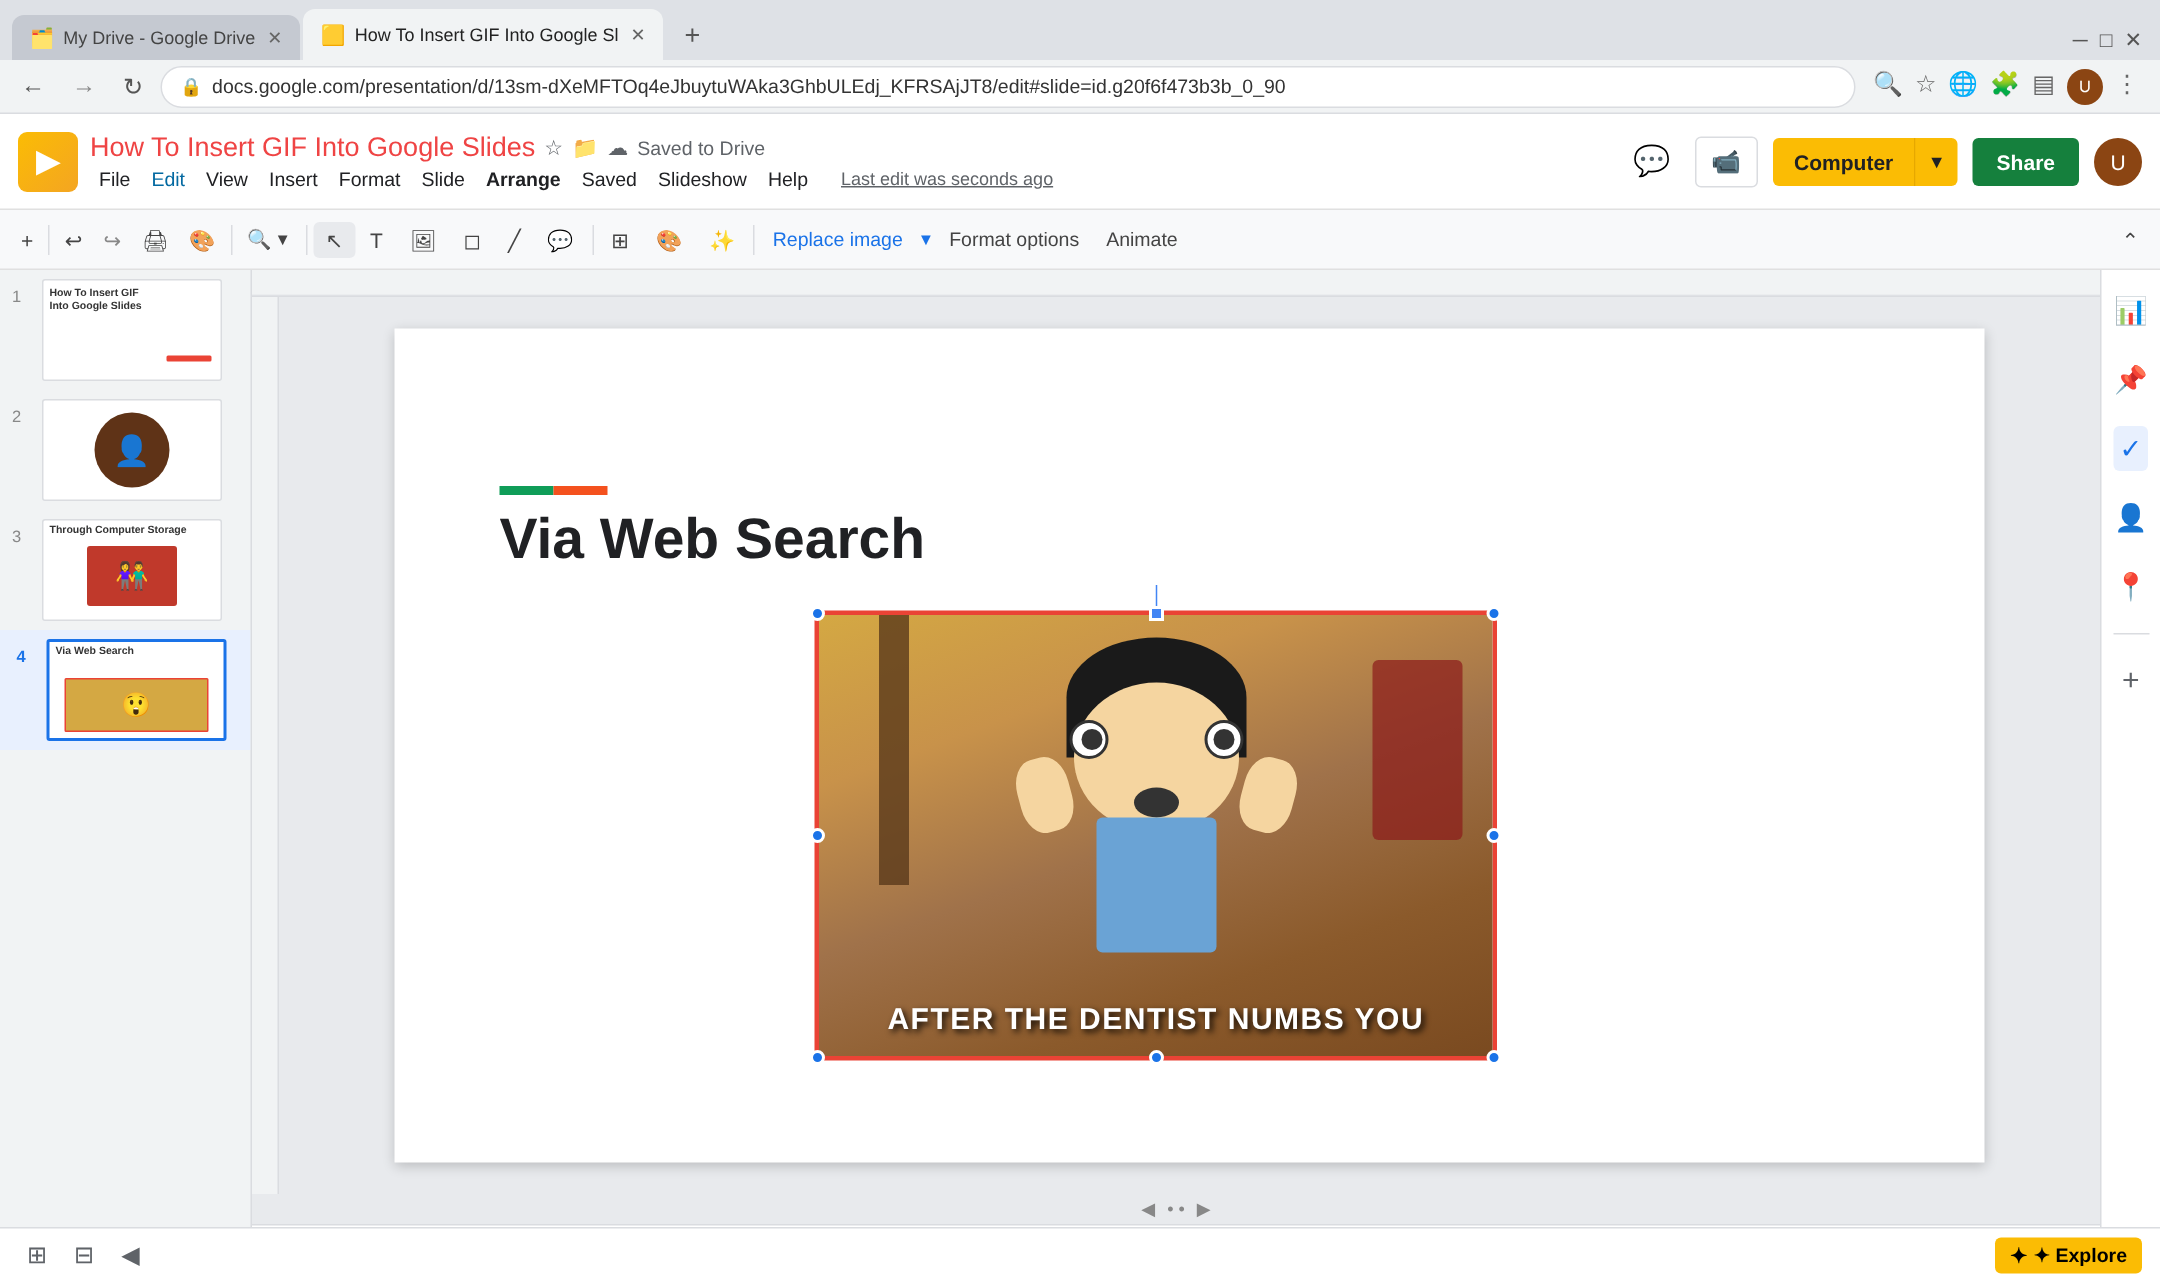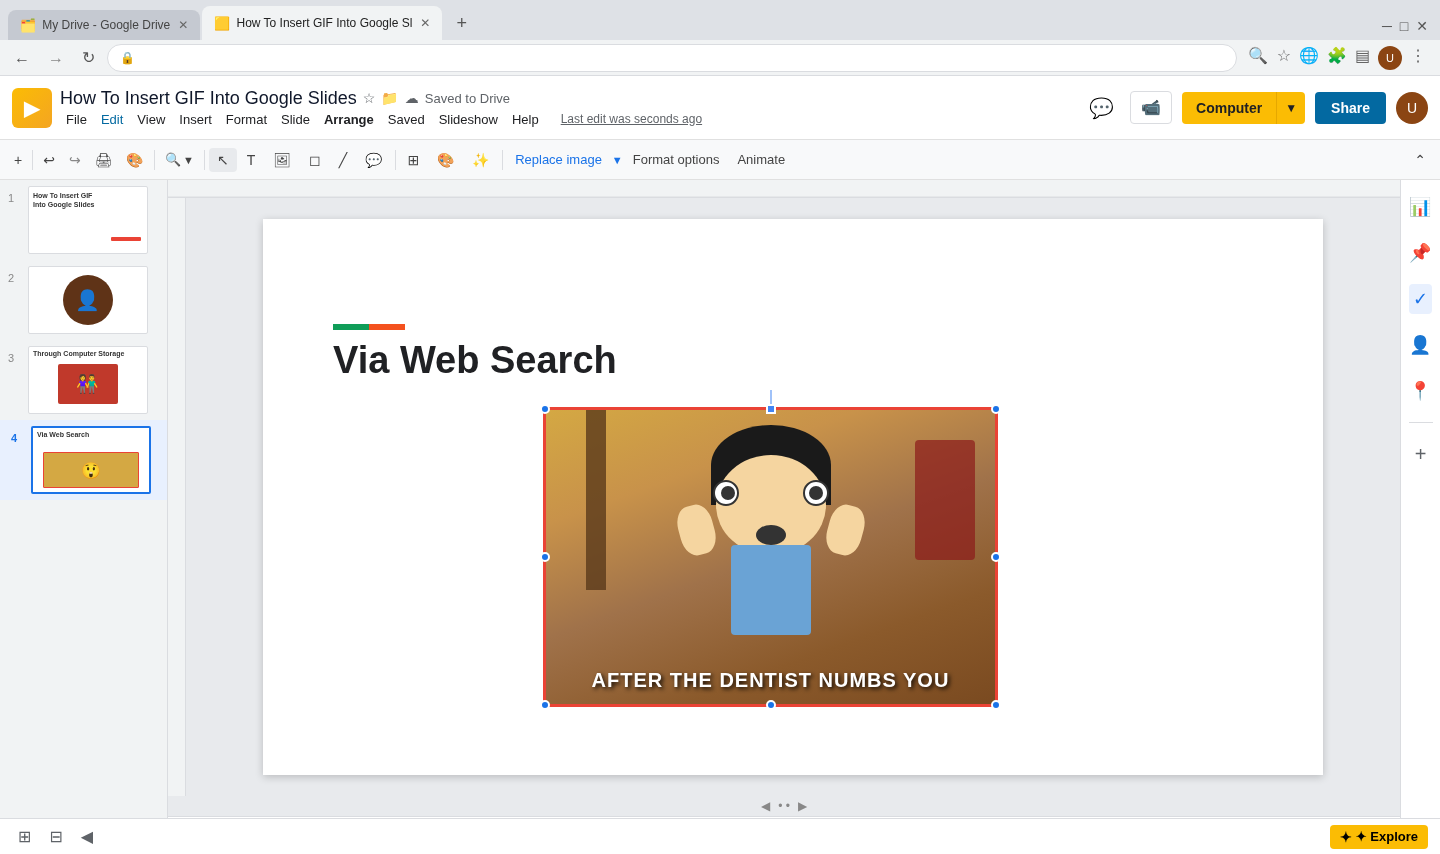--- a/index.html
+++ b/index.html
@@ -32,37 +32,38 @@
     <button style="background:none; border:none; font-size:14px; color:#555; cursor:pointer;">✕</button>
   </div>
 </div>
 
 <div style="background:#f1f3f4; height:36px; display:flex; align-items:center; padding:0 8px; gap:6px; border-bottom:1px solid #dadce0;">
   <button style="background:none; border:none; font-size:16px; color:#555; cursor:pointer; padding:4px 6px; border-radius:50%;">←</button>
   <button style="background:none; border:none; font-size:16px; color:#888; cursor:pointer; padding:4px 6px; border-radius:50%;">→</button>
   <button style="background:none; border:none; font-size:16px; color:#555; cursor:pointer; padding:4px 6px; border-radius:50%;">↻</button>
   <div style="flex:1; background:white; border:1px solid #dadce0; border-radius:20px; height:28px; display:flex; align-items:center; padding:0 12px; font-size:13px; color:#333; gap:6px;">
     <span style="font-size:12px; color:#1a73e8;">🔒</span>
+    <span>docs.google.com/presentation/d/13sm-dXeMFTOq4eJbuytuWAka3GhbULEdj_KFRSAjJT8/edit#slide=id.g20f6f473b3b_0_90</span>
   </div>
   <div style="display:flex; gap:8px; padding:0 6px;">
     <span style="font-size:16px; color:#666; cursor:pointer;">🔍</span>
     <span style="font-size:16px; color:#666; cursor:pointer;">☆</span>
     <span style="font-size:16px; color:#666; cursor:pointer;">🌐</span>
     <span style="font-size:16px; color:#666; cursor:pointer;">🧩</span>
     <span style="font-size:16px; color:#666; cursor:pointer;">▤</span>
     <span style="width:24px; height:24px; border-radius:50%; background:#8b4513; display:inline-flex; align-items:center; justify-content:center; font-size:11px; color:white; cursor:pointer;">U</span>
     <span style="font-size:16px; color:#666; cursor:pointer;">⋮</span>
   </div>
 </div>
 
 <div style="background:white; height:64px; display:flex; align-items:center; padding:0 12px; border-bottom:1px solid #e0e0e0; gap:8px;">
   <div style="width:40px; height:40px; background:linear-gradient(135deg, #fbbc04, #f4a522); border-radius:6px; display:flex; align-items:center; justify-content:center; font-size:20px; color:white; font-weight:bold;">▶</div>
   <div style="display:flex; flex-direction:column; gap:2px;">
     <div style="display:flex; align-items:center; gap:6px;">
-      <span style="font-size:18px; color:#0f172a; font-weight:500;">How To Insert GIF Into Google Slides</span>
+      <span style="font-size:18px; color:#ef4444; font-weight:500;">How To Insert GIF Into Google Slides</span>
       <span style="font-size:14px; color:#5f6368; cursor:pointer;">☆</span>
       <span style="font-size:14px; color:#5f6368; cursor:pointer;">📁</span>
       <span style="font-size:14px; color:#5f6368; cursor:pointer;">☁</span>
       <span style="font-size:13px; color:#5f6368;">Saved to Drive</span>
     </div>
     <div style="display:flex; gap:2px;">
       <span style="font-size:13px; color:#202124; padding:1px 6px; border-radius:4px; cursor:pointer;">File</span>
       <span style="font-size:13px; color:#0369a1; padding:1px 6px; border-radius:4px; cursor:pointer;">Edit</span>
       <span style="font-size:13px; color:#202124; padding:1px 6px; border-radius:4px; cursor:pointer;">View</span>
       <span style="font-size:13px; color:#202124; padding:1px 6px; border-radius:4px; cursor:pointer;">Insert</span>
@@ -77,21 +78,21 @@
   </div>
   <div style="margin-left:auto; display:flex; align-items:center; gap:10px;">
     <button style="background:none; border:none; cursor:pointer; font-size:20px; color:#5f6368; padding:6px;">💬</button>
     <div style="background:none; border:1px solid #dadce0; border-radius:4px; padding:6px 10px; cursor:pointer; display:flex; align-items:center; gap:4px; font-size:13px; color:#444;">
       <span style="font-size:16px;">📹</span>
     </div>
     <div style="display:flex;">
       <button style="background:#fbbc04; border:none; border-radius:4px 0 0 4px; padding:8px 14px; cursor:pointer; font-size:14px; font-weight:600; color:#202124;">Computer</button>
       <button style="background:#fbbc04; border:none; border-left:1px solid #e6a800; border-radius:0 4px 4px 0; padding:8px 8px; cursor:pointer; font-size:12px; color:#202124;">▼</button>
     </div>
-    <button style="background:#0369a1; border:none; border-radius:4px; padding:8px 16px; cursor:pointer; font-size:14px; font-weight:600; color:white;">Share</button>
+    <button style="background:#15803d; border:none; border-radius:4px; padding:8px 16px; cursor:pointer; font-size:14px; font-weight:600; color:white;">Share</button>
     <div style="width:32px; height:32px; border-radius:50%; background:#8b4513; display:flex; align-items:center; justify-content:center; font-size:14px; color:white; cursor:pointer;">U</div>
   </div>
 </div>
 
 <div style="background:#f8f9fa; height:40px; display:flex; align-items:center; padding:0 8px; gap:2px; border-bottom:1px solid #e0e0e0;">
   <button style="background:none; border:none; cursor:pointer; padding:4px 6px; border-radius:4px; font-size:14px; color:#444;">+</button>
   <div style="width:1px; height:20px; background:#dadce0; margin:0 2px;"></div>
   <button style="background:none; border:none; cursor:pointer; padding:4px 6px; border-radius:4px; font-size:14px; color:#444;">↩</button>
   <button style="background:none; border:none; cursor:pointer; padding:4px 6px; border-radius:4px; font-size:14px; color:#888;">↪</button>
   <button style="background:none; border:none; cursor:pointer; padding:4px 6px; border-radius:4px; font-size:14px; color:#444;">🖨</button>

